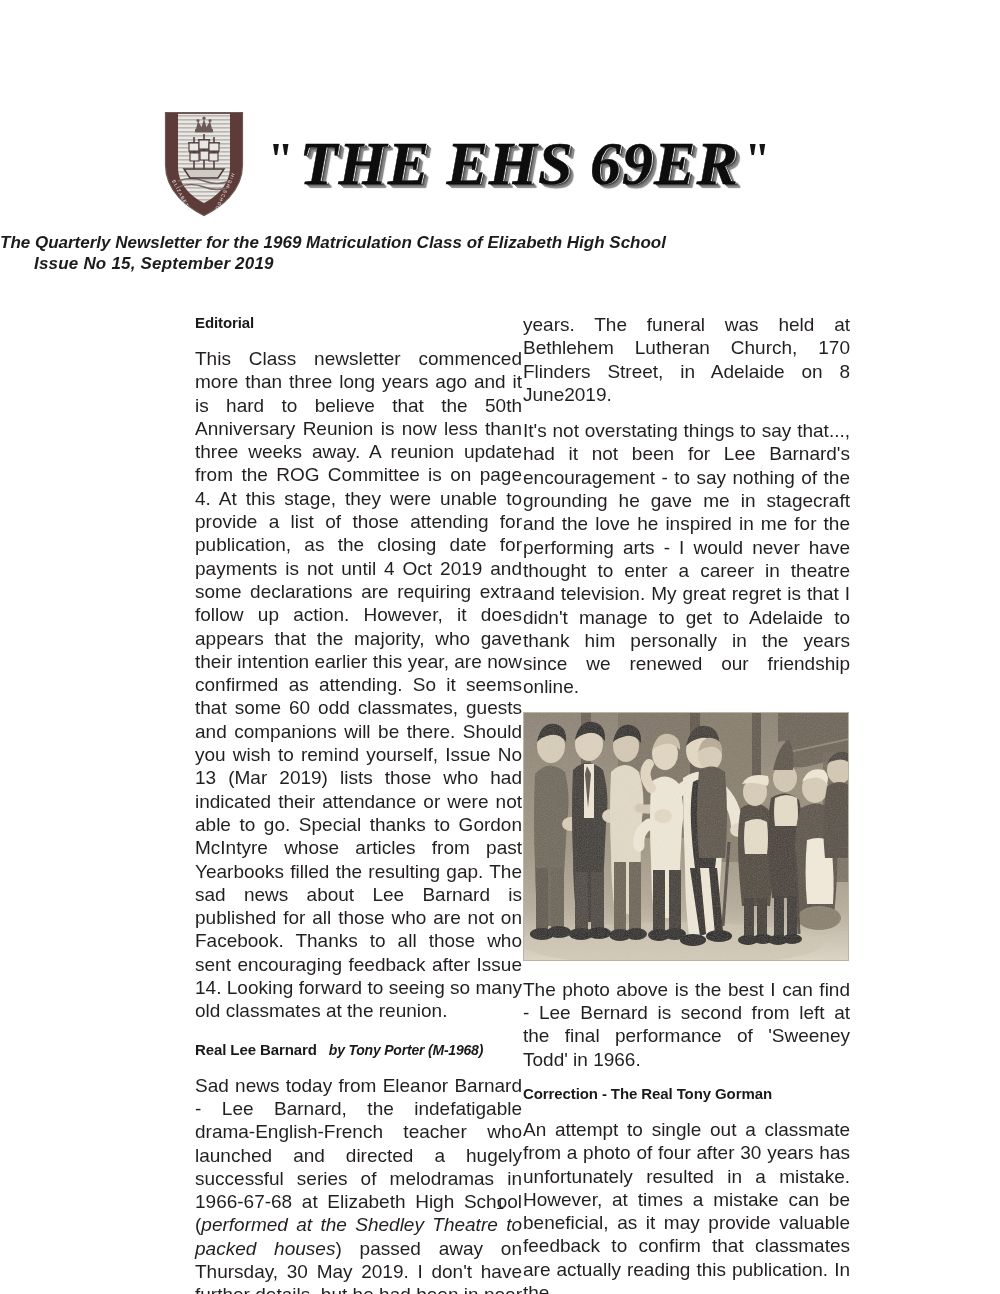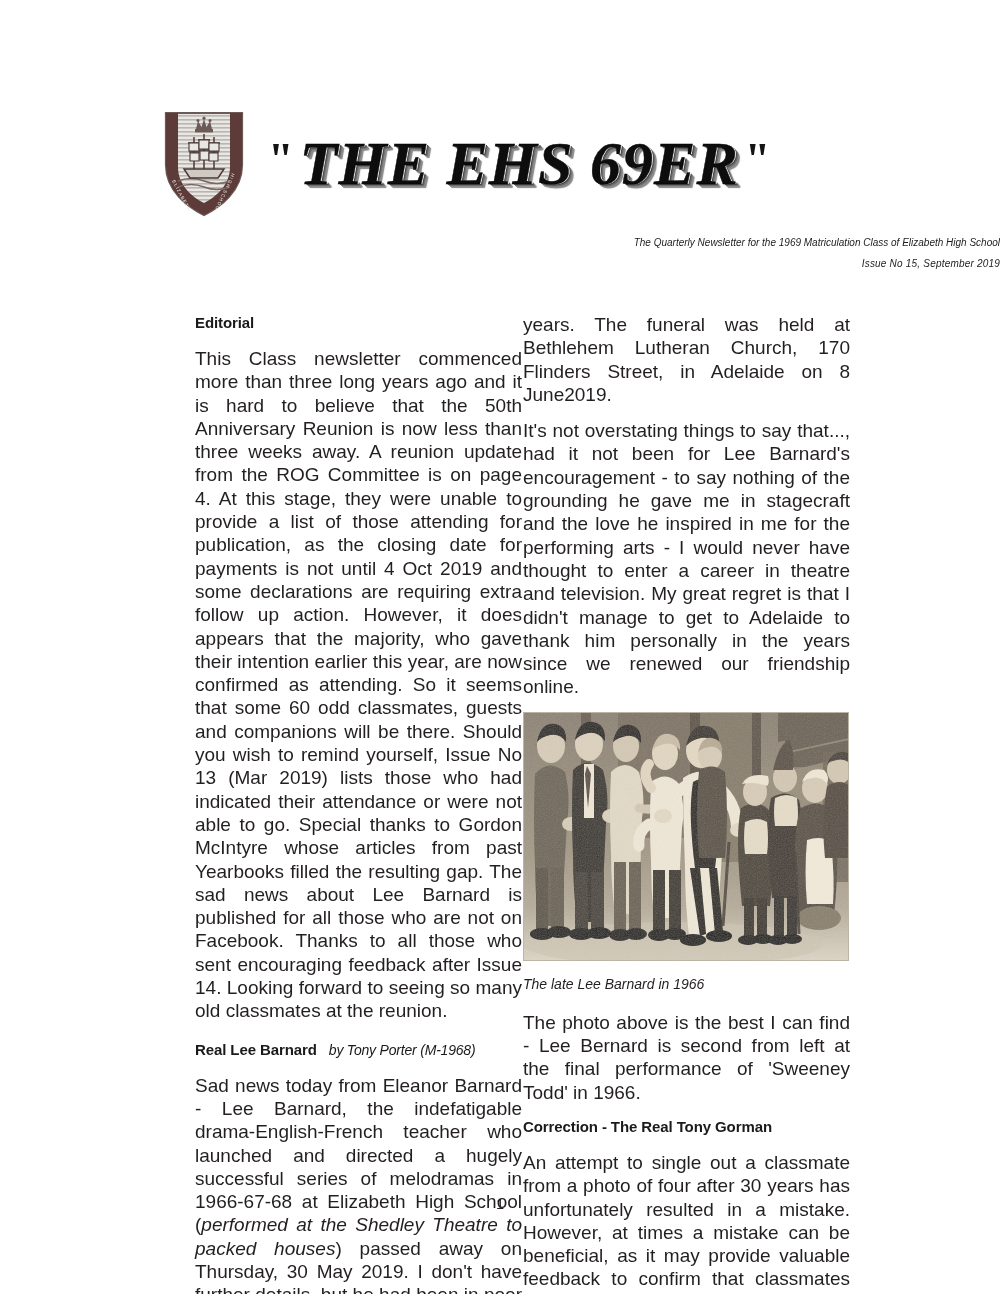--- a/index.html
+++ b/index.html
@@ -78,26 +78,27 @@
        5px 4px 1px rgba(40,40,40,0.55);
     text-align: center;
     -webkit-text-stroke: 0.4px #000;
   }
 
   .subtitle-block {
     position: absolute;
     left: 0;
     top: 232px;
     width: 1000px;
-    text-align: right;
+    text-align: left;
     font-family: "Liberation Sans", sans-serif;
     font-style: italic;
-    font-size: 10px;
+    font-size: 17px;
     line-height: 21px;
     color: #1c1c1c;
+    font-weight: bold;
   }
   .subtitle-line2 { letter-spacing: 0.2px; margin-left: 34px; }
 
   
   .col {
     position: absolute;
     top: 313px;
     width: 327px;
   }
   .col-left  { left: 151px; margin-left: 44px; }
@@ -105,21 +106,21 @@
 
   h2.sec-head {
     margin: 0 0 14px 0;
     font-size: 15px;
     font-weight: bold;
     color: #1a1a1a;
     line-height: 20px;
     letter-spacing: -0.1px;
   }
   h2.sec-head .byline {
-    font-weight: normal;
+    font-weight: bold;
     font-style: italic;
     font-size: 14px;
     padding-left: 12px;
     letter-spacing: -0.2px;
   }
   .para {
     margin: 0 0 13px 0;
     font-size: 19px;
     line-height: 23.3px;
     text-align: justify;
@@ -415,21 +416,20 @@
             <path d="M304 74 q14 -8 22 0 q6 38 4 72 l-28 0 q-4 -38 2 -72z" fill="#554b3f"></path>
           </g>
 
           <line x1="206" y1="130" x2="200" y2="214" stroke="#453c32" stroke-width="3" opacity="0.85"></line>
           <line x1="272" y1="140" x2="276" y2="222" stroke="#433a30" stroke-width="3" opacity="0.85"></line>
 
           <rect width="326" height="249" fill="none" stroke="#bcb3a2" stroke-width="2"></rect>
         </g>
       </svg>
     </div>
-    <figcaption class="photo-caption">The late Lee Barnard in 1966</figcaption>
   </figure>
 
   <p class="para" style="margin-top:17px">The photo above is the best I can find - Lee Bernard is second from left at the final performance of 'Sweeney Todd' in 1966.</p>
 
   <h2 class="sec-head head-gap-top">
     <span>Correction - The Real Tony Gorman</span>
   </h2>
 
   <p class="para">An attempt to single out a classmate from a photo of four after 30 years has unfortunately resulted in a mistake. However,  at times a mistake can be  beneficial, as it may provide valuable feedback to confirm that classmates are actually reading this publication. In the</p>
 </div>

